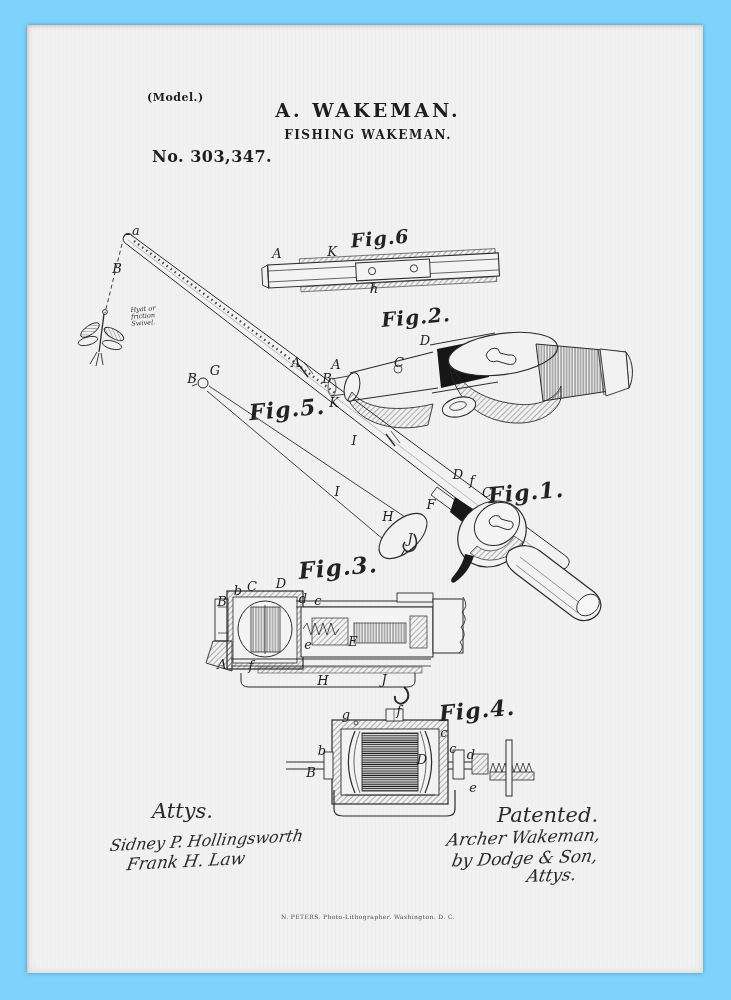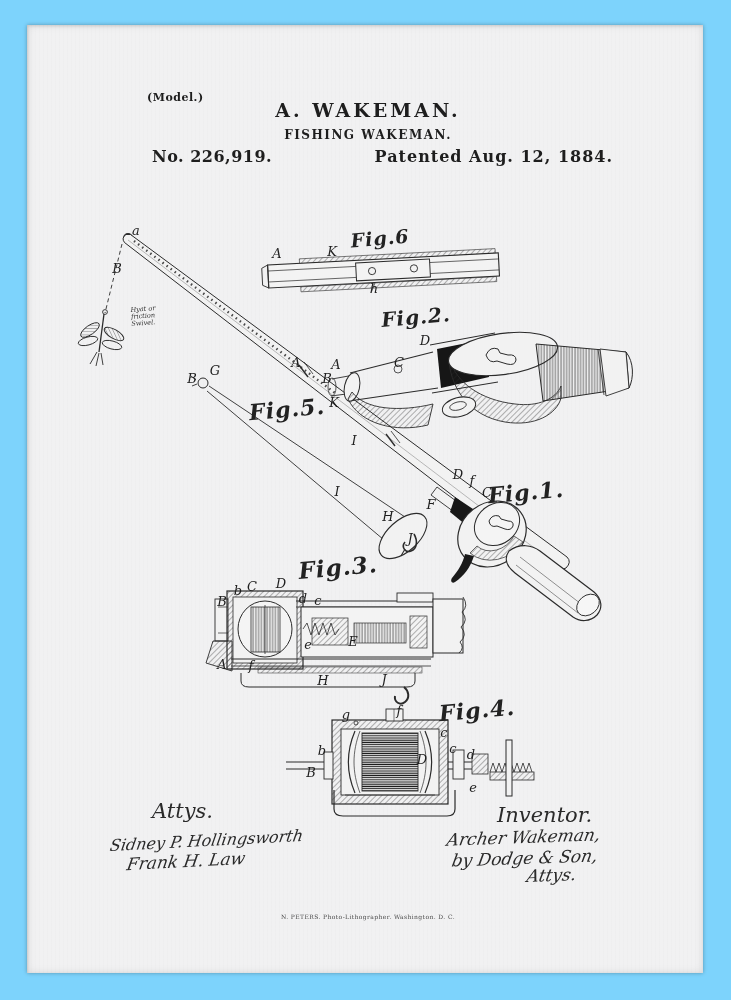--- a/index.html
+++ b/index.html
@@ -186,22 +186,21 @@
         <rect x="472" y="754" width="16" height="20" fill="url(#hA)" stroke-width="0.8"></rect>
         <path d="M490,772 L493,763 L496,772 L499,763 L502,772 L505,763 L508,772 L511,763 L514,772 L517,763 L520,772 L523,763 L526,772 L529,763 L532,772" stroke-width="0.8"></path>
         <rect x="490" y="772" width="44" height="8" fill="url(#hA)" stroke-width="0.8"></rect>
         <rect x="506" y="740" width="6" height="56" fill="#f2f2f2" stroke-width="1"></rect>
       </g>
     </svg>
 
     <span class="t model">(Model.)</span>
     <span class="t name">A. WAKEMAN.</span>
     <span class="t subtitle">FISHING WAKEMAN.</span>
-    <span class="t patno">No. 226,919.</span>
-    <span class="t patdate">Patented Aug. 12, 1884.</span>
+    <span class="t patno">No. 303,347.</span>
 
     <span class="fig-title" style="left:380px;top:238px;font-size:19px;">Fig.6</span>
     <span class="fig-title" style="left:416px;top:317px;font-size:20px;">Fig.2.</span>
     <span class="fig-title" style="left:287px;top:409px;font-size:22px;">Fig.5.</span>
     <span class="fig-title" style="left:526px;top:492px;font-size:22px;">Fig.1.</span>
     <span class="fig-title" style="left:338px;top:567px;font-size:23px;">Fig.3.</span>
     <span class="fig-title" style="left:477px;top:710px;font-size:22px;">Fig.4.</span>
 
     <div>
         <span class="part-label" style="left: 136px; top: 230px;">a</span>
@@ -250,20 +249,20 @@
 
     <div class="script note">
       <div>Hyat or</div>
       <div>friction</div>
       <div>Swivel.</div>
     </div>
 
     <span class="script attest-h">Attys.</span>
     <span class="script sig1">Sidney P. Hollingsworth</span>
     <span class="script sig2">Frank H. Law</span>
-    <span class="script inventor-h">Inventor.</span>
+    <span class="script inventor-h">Patented.</span>
     <span class="script isig1">Archer Wakeman,</span>
     <span class="script isig2">by Dodge &amp; Son,</span>
     <span class="script isig3">Attys.</span>
 
     <span class="litho">N. PETERS. Photo-Lithographer. Washington. D. C.</span>
   </div>
 </div>
 
 </body></html>

